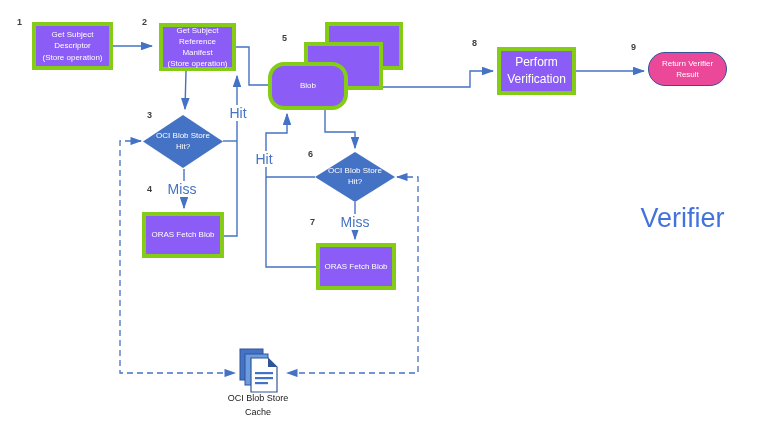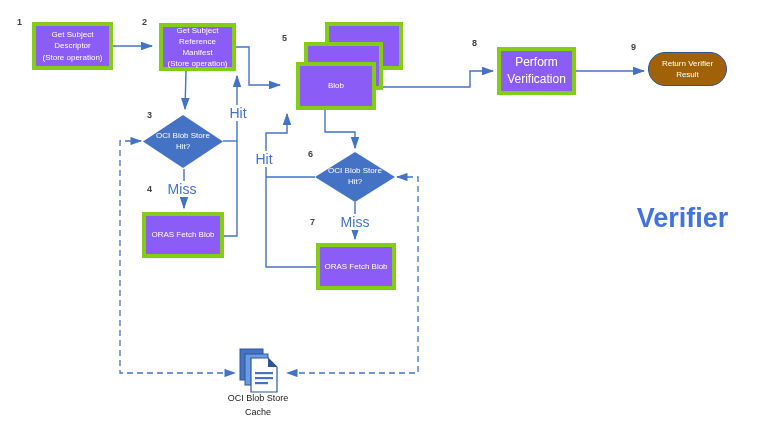--- a/index.html
+++ b/index.html
@@ -24,21 +24,21 @@
   .diamond{
     position:absolute;z-index:2;
     background:#4472C4;
     color:#ffffff;font-size:8px;line-height:1.35;
     display:flex;align-items:center;justify-content:center;
     text-align:center;white-space:pre-line;
     clip-path:polygon(50% 0,100% 50%,50% 100%,0 50%);
   }
   .pill{
     position:absolute;z-index:2;
-    background:#a16207;border:1px solid #2F5597;border-radius:17px;
+    background:#ec4899;border:1px solid #2F5597;border-radius:17px;
     color:#ffffff;font-size:8px;line-height:1.4;
     display:flex;align-items:center;justify-content:center;
     text-align:center;white-space:pre-line;box-sizing:border-box;
   }
   .step-num{
     position:absolute;z-index:3;
     font-size:9px;font-weight:600;color:#3F3F3F;
   }
   .edge-label{
     position:absolute;z-index:3;
@@ -48,21 +48,20 @@
   }
   .cache-label{
     position:absolute;z-index:3;
     font-size:9px;color:#1a1a1a;line-height:1.5;
     text-align:center;white-space:pre-line;
   }
   .region-title{
     position:absolute;z-index:3;
     font-size:27px;color:#4472DC;
     text-align:center;
-    font-weight:bold;
   }
   .cache-icon{position:absolute;z-index:2;}
 </style>
 </head>
 <body>
 
 <div id="canvas">
 
   <svg id="connectors">
     <defs>
@@ -111,21 +110,21 @@
 Reference Manifest
 (Store operation)</div>
 
   <div class="diamond" style="left:143px;top:115px;width:80px;height:53px;">OCI Blob Store
 Hit?</div>
 
   <div class="node" style="left:142px;top:212px;width:82px;height:46px;">ORAS Fetch Blob</div>
 
   <div class="node" style="left:325px;top:22px;width:78px;height:48px;"></div>
   <div class="node" style="left:304px;top:42px;width:79px;height:48px;"></div>
-  <div class="node" style="left:296px;top:62px;width:80px;height:48px;">Blob</div>
+  <div class="node" style="left:268px;top:62px;width:80px;height:48px;border-radius:16px;">Blob</div>
 
   <div class="diamond" style="left:315px;top:152px;width:80px;height:50px;">OCI Blob Store
 Hit?</div>
 
   <div class="node" style="left:316px;top:243px;width:80px;height:47px;">ORAS Fetch Blob</div>
 
   <div class="node" style="left:497px;top:47px;width:79px;height:48px;font-size:12px;">Perform Verification</div>
 
   <div class="pill" style="left:648px;top:52px;width:79px;height:34px;">Return Verifier
 Result</div>

